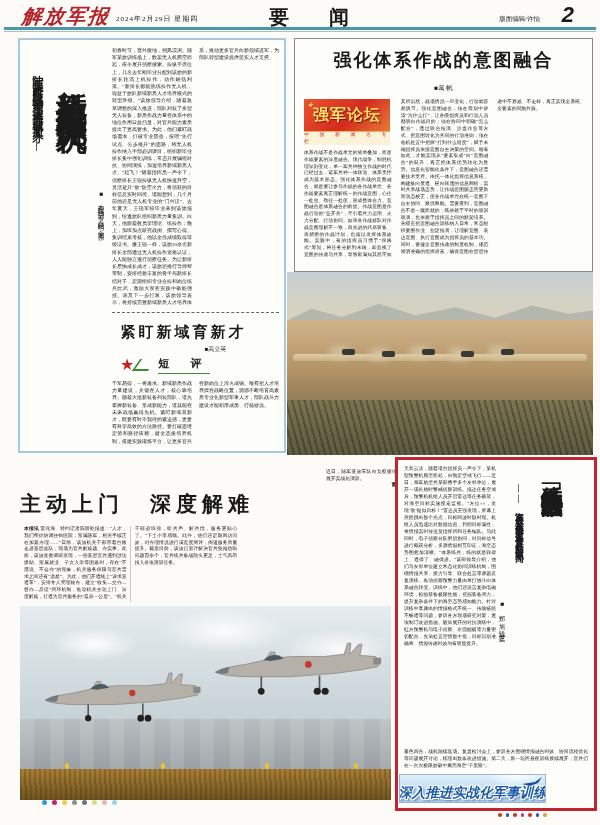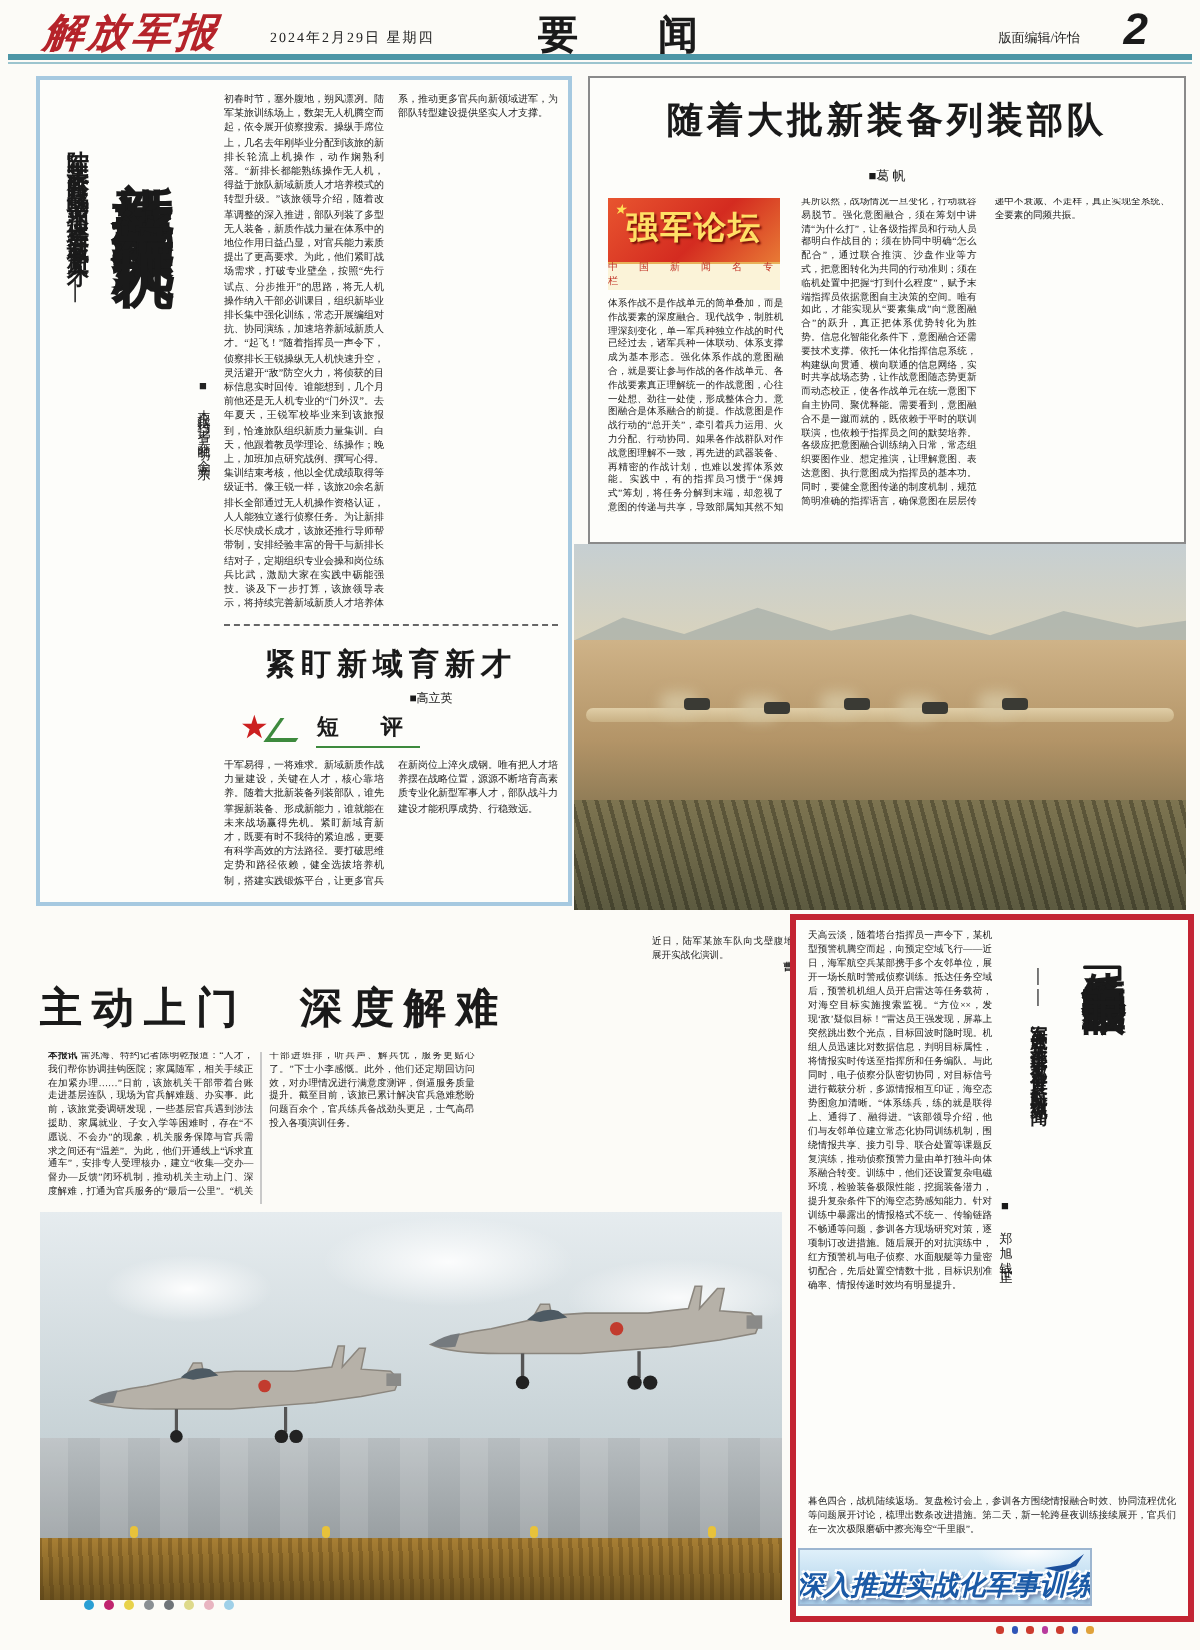--- a/index.html
+++ b/index.html
@@ -5,36 +5,36 @@
   html,body{margin:0;padding:0;background:#e9e9e6;}
   .page{position:relative;width:600px;height:825px;margin:0 auto;background:#fcfbf7;overflow:hidden;
         font-family:"Liberation Serif","DejaVu Serif",serif;color:#1a1a1a;}
   .abs{position:absolute;}
   .vert{writing-mode:vertical-rl;text-orientation:mixed;}
   .sans{font-family:"Liberation Sans","DejaVu Sans",sans-serif;}
   .just{text-align:justify;}
 
   
   .masthead{left:22px;top:3px;font-size:20px;font-weight:bold;font-style:italic;color:#b5232a;letter-spacing:2px;transform:skewX(-6deg);}
-  .hdr-date{left:116px;top:14px;font-size:7px;letter-spacing:1px;color:#222;margin-left:19px;}
+  .hdr-date{left:116px;top:14px;font-size:7px;letter-spacing:1px;color:#222;}
   .hdr-section{left:0;right:0;top:4px;text-align:center;font-size:20px;font-weight:bold;letter-spacing:10px;padding-left:28px;}
   .hdr-editor{right:60px;top:15px;font-size:6.5px;color:#222;}
   .hdr-page{right:26px;top:2px;font-size:22px;font-weight:bold;font-style:italic;}
   .hdr-rule1{left:4px;top:27px;width:592px;height:2.5px;background:#4d96a6;}
   .hdr-rule2{left:4px;top:31px;width:592px;height:1px;background:#9cc4ce;}
 
   
   .left-box{left:18px;top:38px;width:268px;height:415px;border:2px solid #a6c9e0;box-sizing:border-box;background:#fdfdfa;}
   .la-kicker{left:10px;top:26px;height:320px;font-size:11px;font-weight:600;letter-spacing:3px;}
   .la-headline{left:30px;top:26px;height:384px;font-size:31px;font-weight:bold;letter-spacing:3px;}
   .la-byline{left:76px;top:150px;height:150px;font-size:6.5px;letter-spacing:2px;color:#222;}
   .la-body{left:92px;top:7px;width:167px;height:260px;column-count:2;column-gap:7px;column-fill:auto;
            font-size:5px;line-height:7.2px;overflow:hidden;color:#222;}
   .la-divider{left:92px;top:272px;width:167px;border-top:1px dashed #666;height:0;}
-  .cm-headline{left:92px;top:283px;width:167px;text-align:center;font-size:15px;font-weight:bold;letter-spacing:3px;}
+  .cm-headline{left:80px;top:283px;width:167px;text-align:center;font-size:15px;font-weight:bold;letter-spacing:3px;}
   .cm-byline{left:92px;top:305px;width:167px;text-align:center;padding-left:40px;box-sizing:border-box;font-size:6px;}
   .cm-badge{left:100px;top:316px;display:flex;align-items:center;}
   .cm-star{color:#cc2020;font-size:16px;line-height:16px;}
   .cm-swoosh{display:inline-block;width:14px;height:10px;border-bottom:2.5px solid #3d8a3d;border-left:2.5px solid #3d8a3d;transform:skewX(-35deg);margin:0 6px 0 2px;}
   .cm-label{font-size:11px;font-weight:bold;letter-spacing:9px;border-bottom:1.5px solid #3d8a3d;padding-bottom:2px;}
   .cm-body{left:92px;top:340px;width:167px;height:68px;column-count:2;column-gap:7px;column-fill:auto;
            font-size:5px;line-height:7.2px;overflow:hidden;color:#222;}
 
   
   .center-box{left:294px;top:38px;width:299px;height:234px;border:1px solid #8a8a8a;box-sizing:border-box;background:#fdfdfa;}
@@ -134,21 +134,21 @@
     <div class="abs cm-byline">■高立英</div>
     <div class="abs cm-badge">
       <span class="cm-star">★</span>
       <span class="cm-swoosh"></span>
       <span class="cm-label sans">短 评</span>
     </div>
     <div class="abs cm-body just">千军易得，一将难求。新域新质作战力量建设，关键在人才，核心靠培养。随着大批新装备列装部队，谁先掌握新装备、形成新能力，谁就能在未来战场赢得先机。紧盯新域育新才，既要有时不我待的紧迫感，更要有科学高效的方法路径。要打破思维定势和路径依赖，健全选拔培养机制，搭建实践锻炼平台，让更多官兵在新岗位上淬火成钢。唯有把人才培养摆在战略位置，源源不断培育高素质专业化新型军事人才，部队战斗力建设才能积厚成势、行稳致远。</div>
   </div>
 
   <div class="abs center-box">
-    <div class="abs fa-title sans">随着大批新装备列装部队</div>
+    <div class="abs fa-title sans">强化体系作战的意图融合</div>
     <div class="abs fa-byline">■葛 帆</div>
     <div class="abs fa-text just">
       <div class="forum-logo">
         <div class="forum-main">
           <i class="forum-flag">★</i>
           <span>强军论坛</span>
         </div>
         <div class="forum-sub">中 国 新 闻 名 专 栏</div>
       </div><span>体系作战不是作战单元的简单叠加，而是作战要素的深度融合。现代战争，制胜机理深刻变化，单一军兵种独立作战的时代已经过去，诸军兵种一体联动、体系支撑成为基本形态。强化体系作战的意图融合，就是要让参与作战的各作战单元、各作战要素真正理解统一的作战意图，心往一处想、劲往一处使，形成整体合力。意图融合是体系融合的前提。作战意图是作战行动的“总开关”，牵引着兵力运用、火力分配、行动协同。如果各作战群队对作战意图理解不一致，再先进的武器装备、再精密的作战计划，也难以发挥体系效能。实践中，有的指挥员习惯于“保姆式”筹划，将任务分解到末端，却忽视了意图的传递与共享，导致部属知其然不知其所以然，战场情况一旦变化，行动就容易脱节。强化意图融合，须在筹划中讲清“为什么打”，让各级指挥员和行动人员都明白作战目的；须在协同中明确“怎么配合”，通过联合推演、沙盘作业等方式，把意图转化为共同的行动准则；须在临机处置中把握“打到什么程度”，赋予末端指挥员依据意图自主决策的空间。唯有如此，才能实现从“要素集成”向“意图融合”的跃升，真正把体系优势转化为胜势。信息化智能化条件下，意图融合还需要技术支撑。依托一体化指挥信息系统，构建纵向贯通、横向联通的信息网络，实时共享战场态势，让作战意图随态势更新而动态校正，使各作战单元在统一意图下自主协同、聚优释能。需要看到，意图融合不是一蹴而就的，既依赖于平时的联训联演，也依赖于指挥员之间的默契培养。各级应把意图融合训练纳入日常，常态组织要图作业、想定推演，让理解意图、表达意图、执行意图成为指挥员的基本功。同时，要健全意图传递的制度机制，规范简明准确的指挥语言，确保意图在层层传递中不衰减、不走样，真正实现全系统、全要素的同频共振。</span>
     </div>

